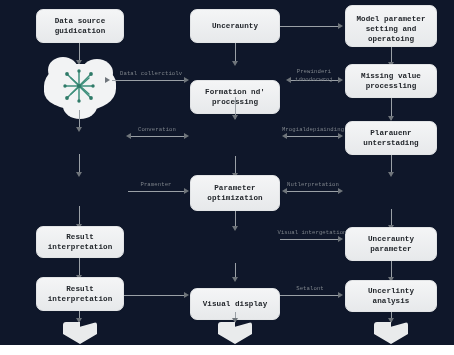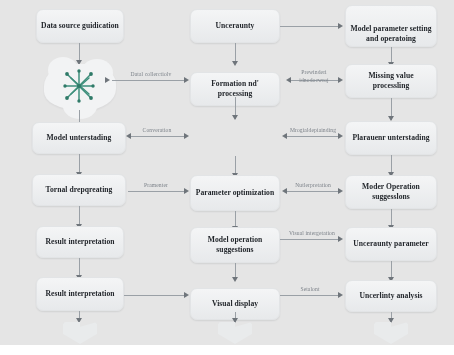--- a/index.html
+++ b/index.html
@@ -4,22 +4,22 @@
 <style>
   html, body {
     margin: 0;
     padding: 0;
     background: #ffffff;
   }
   #canvas {
     position: relative;
     width: 454px;
     height: 355px;
-    background: #e5e5e5;
-    font-family: Liberation Serif, serif;
+    background: #0f172a;
+    font-family: Liberation Mono, monospace;
     overflow: hidden;
   }
   #canvas::after {
     content: "";
     position: absolute;
     left: 0; right: 0; bottom: 0;
     height: 10px;
     background: #ffffff;
   }
 
@@ -170,30 +170,24 @@
         <circle cx="5" cy="18" r="1.7"></circle>
         <circle cx="33" cy="18" r="1.7"></circle>
         <circle cx="19" cy="18" r="2.1"></circle>
       </g>
     </svg>
   </div>
 
   <div class="conn v" style="left:79px; top:110px; height:20px;"></div>
   <div class="ahead down" style="left:76px; top:127px;"></div>
 
-  <div class="node" style="left:32px; top:122px; width:94px; height:32px;">
-    <span>Model unterstading</span>
-  </div>
 
   <div class="conn v" style="left:79px; top:154px; height:20px;"></div>
   <div class="ahead down" style="left:76px; top:172px;"></div>
 
-  <div class="node" style="left:32px; top:174px; width:94px; height:32px;">
-    <span>Tornal drepqreating</span>
-  </div>
 
   <div class="conn v" style="left:79px; top:206px; height:20px;"></div>
   <div class="ahead down" style="left:76px; top:224px;"></div>
 
   <div class="node" style="left:36px; top:226px; width:88px; height:32px;">
     <span>Result interpretation</span>
   </div>
 
   <div class="conn v" style="left:79px; top:258px; height:19px;"></div>
   <div class="ahead down" style="left:76px; top:275px;"></div>
@@ -206,41 +200,38 @@
   <div class="ahead down" style="left:76px; top:318px;"></div>
   <div class="chevron" style="left:63px; top:322px;"></div>
 
   <div class="node" style="left:190px; top:9px; width:90px; height:34px;">
     <span>Unceraunty</span>
   </div>
 
   <div class="conn v" style="left:235px; top:43px; height:20px;"></div>
   <div class="ahead down" style="left:232px; top:61px;"></div>
 
-  <div class="node" style="left:190px; top:72px; width:90px; height:34px;">
+  <div class="node" style="left:190px; top:80px; width:90px; height:34px;">
     <span>Formation nd' processing</span>
   </div>
 
   <div class="conn v" style="left:235px; top:97px; height:22px;"></div>
   <div class="ahead down" style="left:232px; top:115px;"></div>
 
 
   <div class="conn v" style="left:235px; top:156px; height:20px;"></div>
   <div class="ahead down" style="left:232px; top:173px;"></div>
 
   <div class="node" style="left:190px; top:175px; width:90px; height:36px;">
     <span>Parameter optimization</span>
   </div>
 
   <div class="conn v" style="left:235px; top:211px; height:18px;"></div>
   <div class="ahead down" style="left:232px; top:226px;"></div>
 
-  <div class="node" style="left:190px; top:227px; width:90px; height:36px;">
-    <span>Model operation suggestions</span>
-  </div>
 
   <div class="conn v" style="left:235px; top:263px; height:17px;"></div>
   <div class="ahead down" style="left:232px; top:277px;"></div>
 
   <div class="node" style="left:190px; top:288px; width:90px; height:32px;">
     <span>Visual display</span>
   </div>
 
   <div class="conn v" style="left:235px; top:312px; height:10px;"></div>
   <div class="ahead down" style="left:232px; top:318px;"></div>
@@ -260,23 +251,20 @@
   <div class="conn v" style="left:391px; top:98px; height:22px;"></div>
   <div class="ahead down" style="left:388px; top:116px;"></div>
 
   <div class="node" style="left:345px; top:121px; width:92px; height:34px;">
     <span>Plarauenr unterstading</span>
   </div>
 
   <div class="conn v" style="left:391px; top:155px; height:20px;"></div>
   <div class="ahead down" style="left:388px; top:172px;"></div>
 
-  <div class="node" style="left:345px; top:175px; width:92px; height:34px;">
-    <span>Moder Operation suggesslons</span>
-  </div>
 
   <div class="conn v" style="left:391px; top:209px; height:19px;"></div>
   <div class="ahead down" style="left:388px; top:225px;"></div>
 
   <div class="node" style="left:345px; top:227px; width:92px; height:34px;">
     <span>Unceraunty parameter</span>
   </div>
 
   <div class="conn v" style="left:391px; top:261px; height:19px;"></div>
   <div class="ahead down" style="left:388px; top:277px;"></div>

